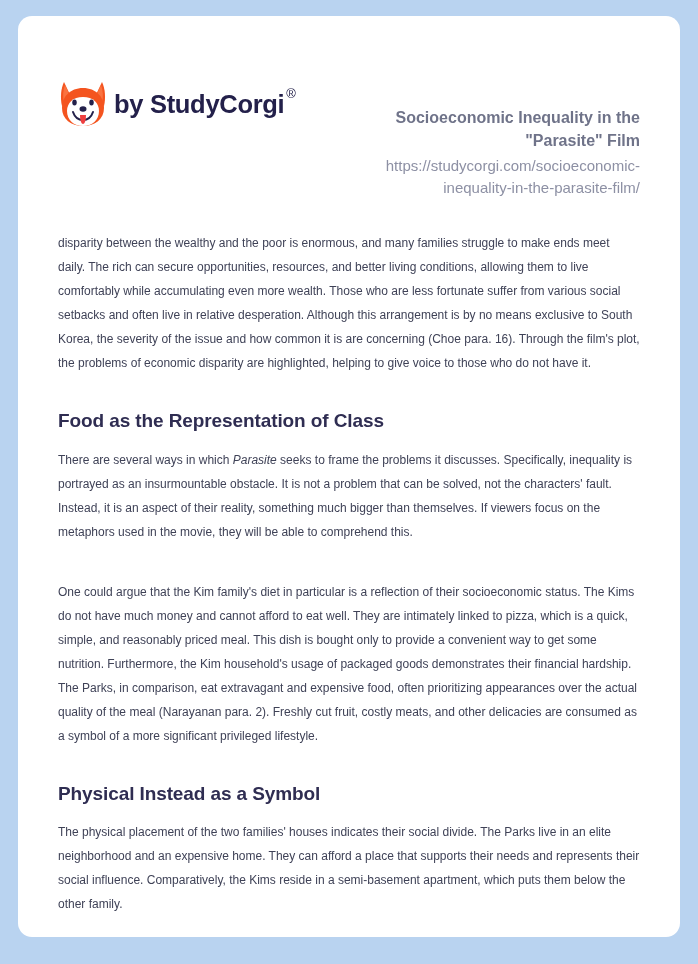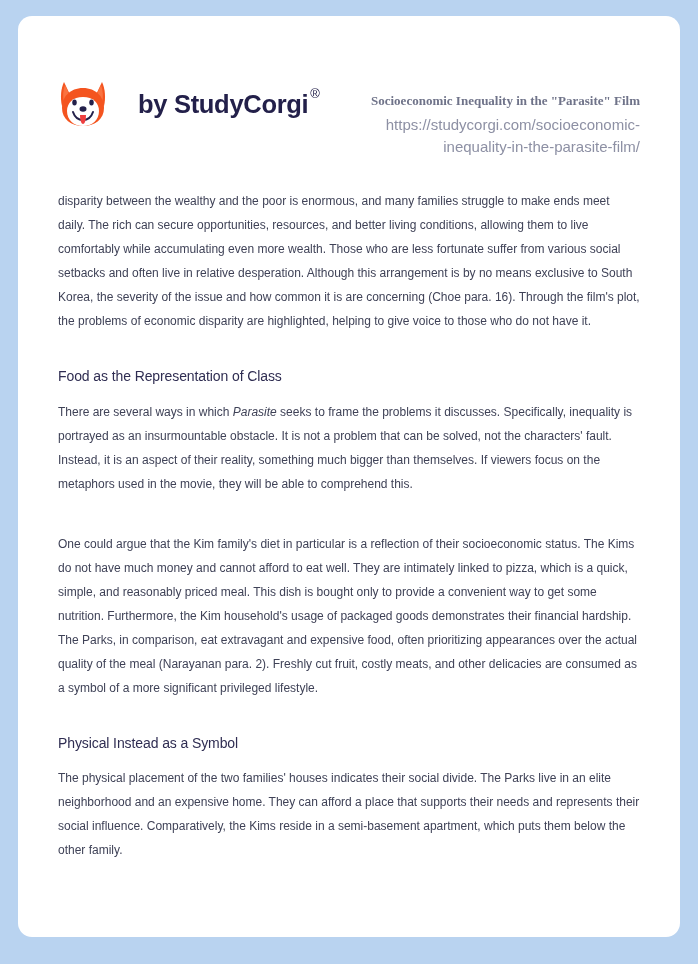--- a/index.html
+++ b/index.html
@@ -25,21 +25,21 @@
   }
   .header {
     display: flex;
     align-items: flex-start;
     justify-content: space-between;
     padding: 62px 40px 0 40px;
   }
   .brand {
     display: flex;
     align-items: center;
-    gap: 30px;
+    gap: 6px;
     flex: 0 0 auto;
     padding-top: 2px;
   }
   .logo-mark {
     width: 50px;
     height: 48px;
     flex: 0 0 auto;
     display: block;
   }
   .brand-name {
@@ -59,26 +59,25 @@
     top: -5px;
     left: 2px;
   }
   .doc-meta {
     text-align: right;
     flex: 0 1 auto;
     max-width: 300px;
     padding-top: 12px;
   }
   .doc-title {
-    font-size: 13px;
+    font-size: 16px;
     font-weight: bold;
     color: #6f7389;
     line-height: 1.45;
-    margin: 2px 0 3px 0;
-    font-family: Liberation Serif, serif;
+    margin: 16px 0 3px 0;
   }
   .doc-url {
     font-size: 15px;
     color: #8d90a4;
     line-height: 1.45;
     margin: 0;
     word-break: break-word;
   }
   .content {
     padding: 0 40px;
@@ -88,22 +87,22 @@
     font-size: 12px;
     line-height: 24px;
     color: #3f4257;
     margin: 0 0 22px 0;
     text-align: left;
   }
   p.body-text.tight {
     margin-bottom: 0;
   }
   h2.section-heading {
-    font-size: 14px;
-    font-weight: normal;
+    font-size: 19px;
+    font-weight: bold;
     color: #2f2d52;
     margin: 34px 0 14px 0;
     line-height: 1.3;
     letter-spacing: -0.1px;
   }
   .spacer-para { height: 14px; }
   em { font-style: italic; margin-top: 25px; }
 </style>
 </head>
 <body>

